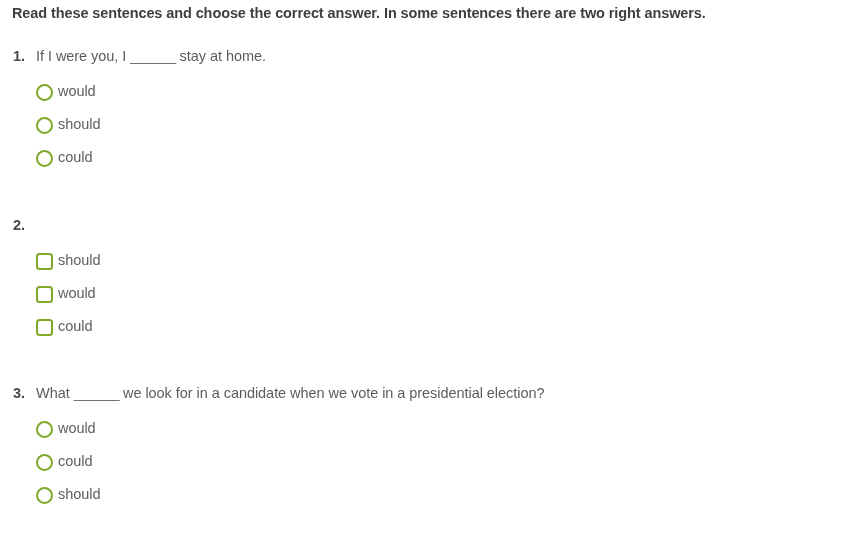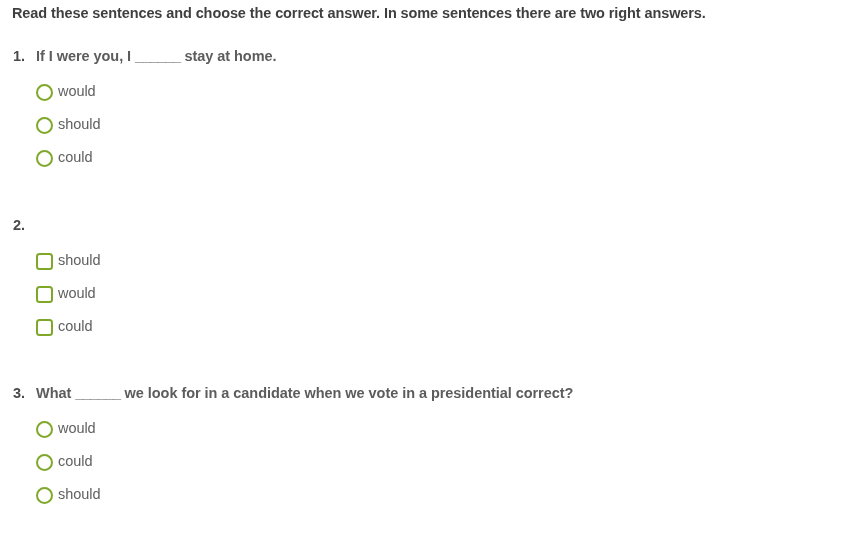--- a/index.html
+++ b/index.html
@@ -52,21 +52,21 @@
     font-size: 14.5px;
     font-weight: bold;
     color: #4a4a4a;
   }
 
   .q-text {
     position: absolute;
     left: 36px;
     top: 0;
     font-size: 14.5px;
-    font-weight: bold;
+    font-weight: normal;
     color: #5c5c5c;
     letter-spacing: -0.05px;
   }
 
   .blank {
     color: #6b6b6b;
     letter-spacing: -0.5px;
   }
 
   .options {
@@ -174,21 +174,21 @@
             <span class="control-wrap">
               <span class="check-ctl"></span>
             </span>
             <span class="option-label">could</span>
           </label>
         </div>
       </div>
       <div class="question-block" style="top: 385px;">
         <div class="q-line">
           <span class="q-num">3.</span>
-          <span class="q-text"><span>What </span><span class="blank">______</span><span> we look for in a candidate when we vote in a presidential correct?</span></span>
+          <span class="q-text"><span>What </span><span class="blank">______</span><span> we look for in a candidate when we vote in a presidential election?</span></span>
         </div>
         <div class="options">
           <label class="option-row">
             <span class="control-wrap">
               <span class="radio-ctl"></span>
             </span>
             <span class="option-label">would</span>
           </label>
           <label class="option-row">
             <span class="control-wrap">

